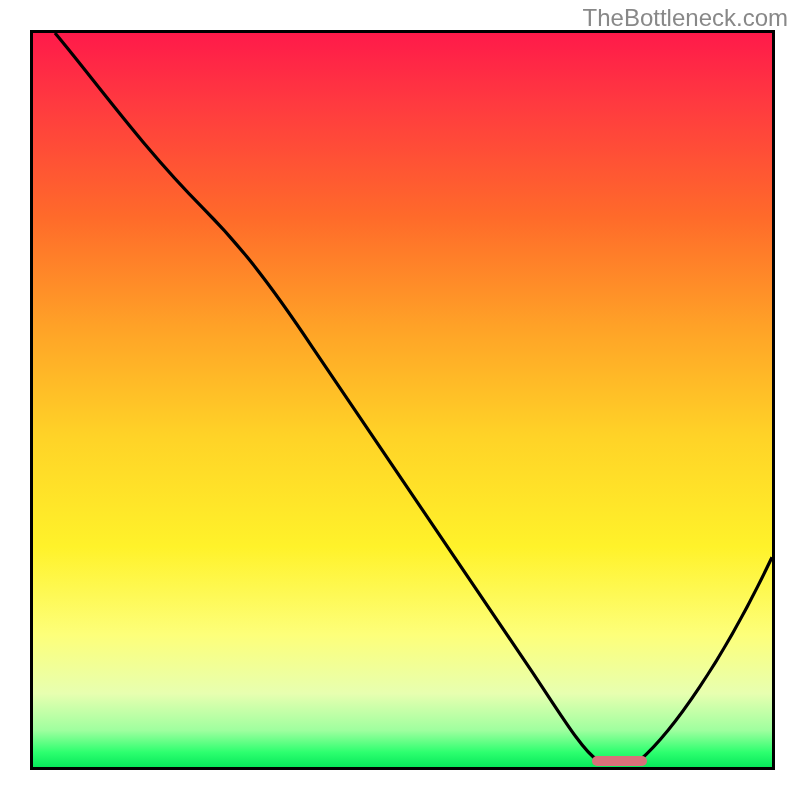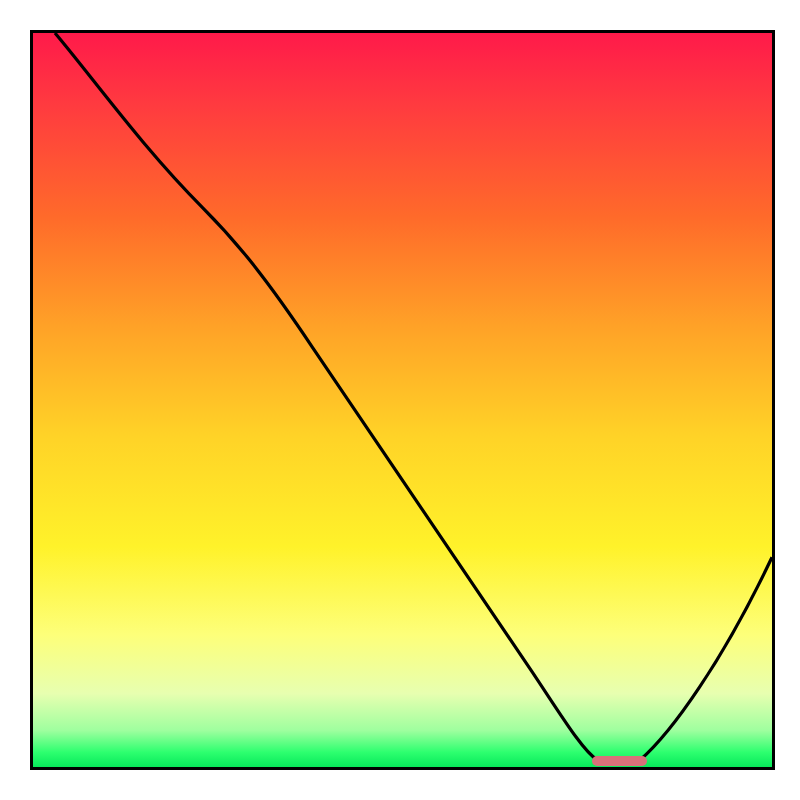--- a/index.html
+++ b/index.html
@@ -58,20 +58,21 @@
     position: absolute;
     height: 10px;
     border-radius: 5px;
     background: #d9717a;
   }
 </style>
 </head>
 <body>
 
 <div class="container">
+  <div class="watermark">TheBottleneck.com</div>
 
   <div class="plot-area">
     <svg class="curve-svg" viewBox="0 0 740 735" preserveAspectRatio="none">
       <path d="M 22 0
                C 60 45, 110 115, 170 175
                C 200 205, 230 240, 280 315
                C 340 405, 420 520, 500 640
                C 530 685, 550 718, 565 728
                L 608 728
                C 640 700, 690 630, 740 525" fill="none" stroke="#000000" stroke-width="3.2"></path>

